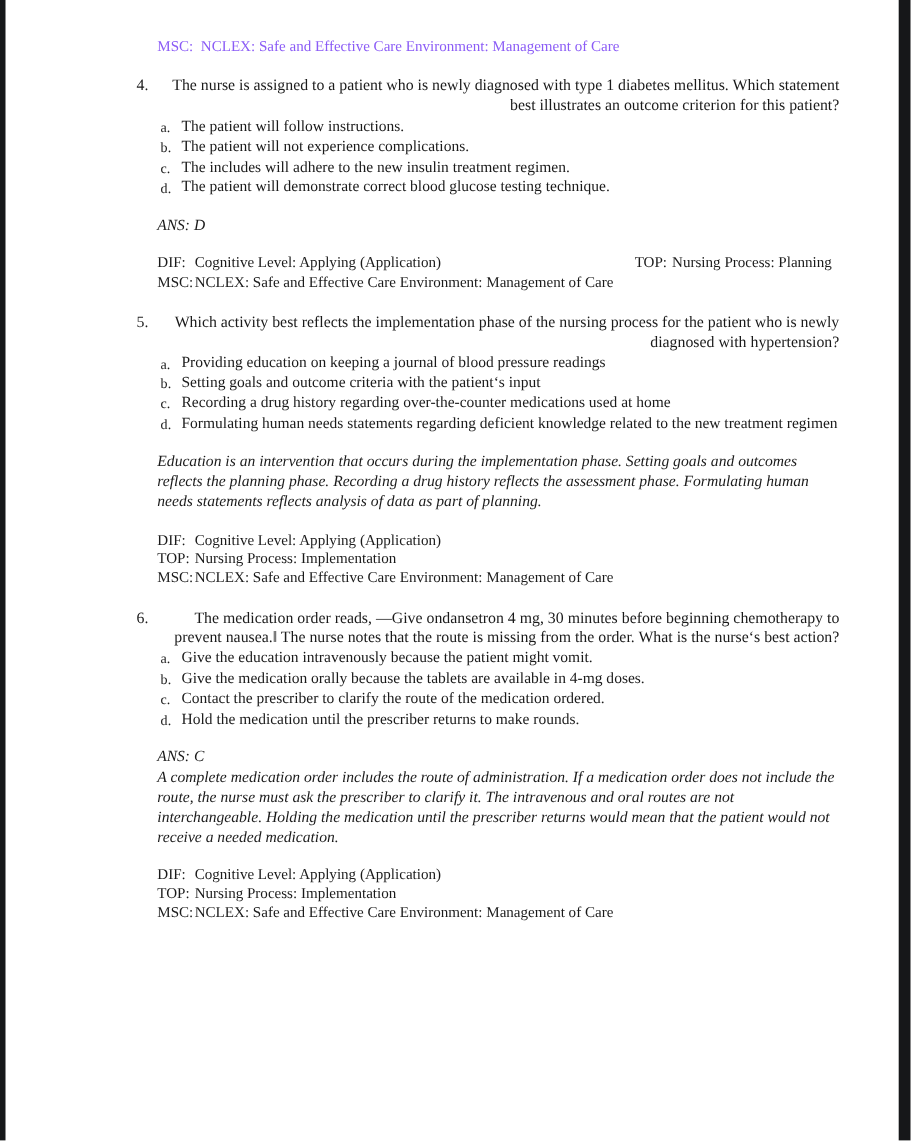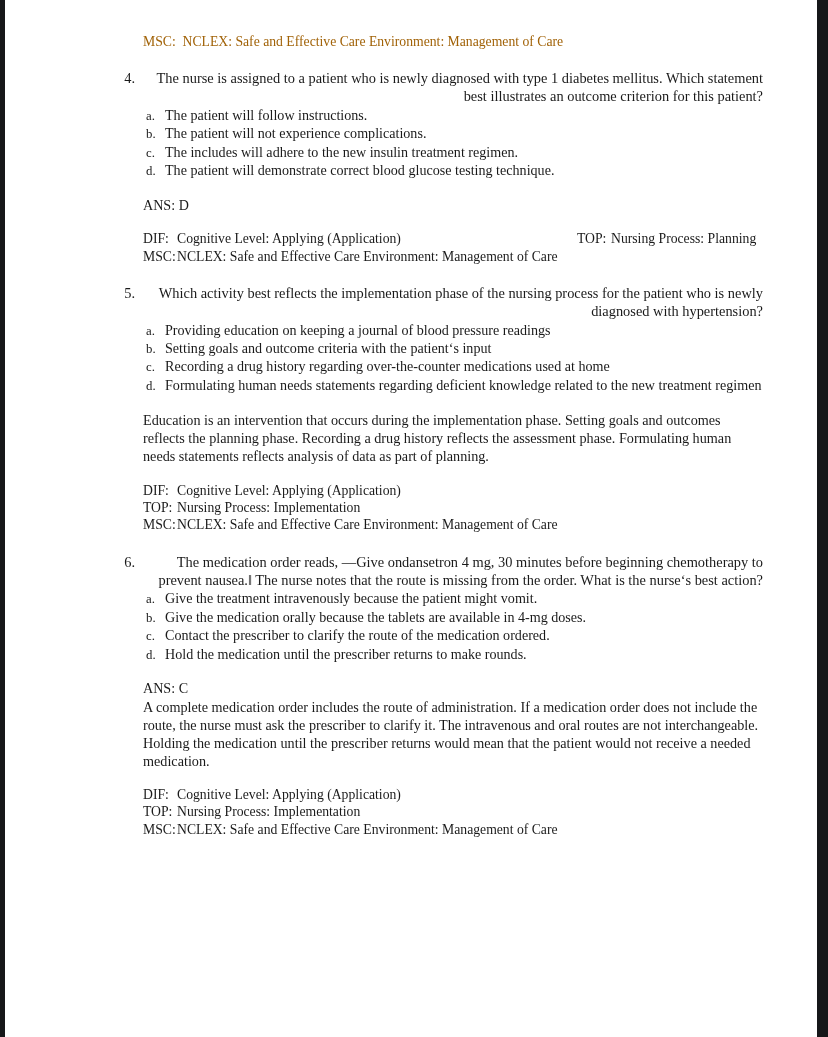--- a/index.html
+++ b/index.html
@@ -35,21 +35,21 @@
   }
   .content {
     position: absolute;
     left: 113px;
     top: 33px;
     width: 650px;
   }
   .line {
     font-size: 14.4px;
     line-height: 17.6px;
-    color: #a16207;
+    color: #8b5cf6;
     white-space: pre-wrap;
   }
   
   .meta-line {
     font-size: 13.7px;
     line-height: 17.4px;
     margin-left: 30px;
   }
   
   .question {
@@ -95,20 +95,21 @@
     padding-top: 1px;
   }
   .opt-text {
     flex: 1;
     font-size: 14.1px;
     line-height: 17.4px;
   }
   .ans-block {
     margin-left: 30px;
     margin-top: 16px;
+    font-style: italic;
   }
   .ans-label {
     font-size: 14.1px;
     line-height: 17.6px;
   }
   .rationale {
     font-size: 14.2px;
     line-height: 18.1px;
     text-align: left;
   }
@@ -229,21 +230,21 @@
     <div class="gap-q"></div>
 
     <div class="question">
       <div class="q-head">
         <div class="q-num">6.</div>
         <div class="q-stem">The medication order reads, —Give ondansetron 4 mg, 30 minutes before beginning chemotherapy to prevent nausea.‖ The nurse notes that the route is missing from the order. What is the nurse‘s best action?</div>
       </div>
       <div class="options">
         <div class="option">
           <div class="opt-letter">a.</div>
-          <div class="opt-text">Give the treatment intravenously because the patient might vomit.</div>
+          <div class="opt-text">Give the education intravenously because the patient might vomit.</div>
         </div>
         <div class="option">
           <div class="opt-letter">b.</div>
           <div class="opt-text">Give the medication orally because the tablets are available in 4-mg doses.</div>
         </div>
         <div class="option">
           <div class="opt-letter">c.</div>
           <div class="opt-text">Contact the prescriber to clarify the route of the medication ordered.</div>
         </div>
         <div class="option">

